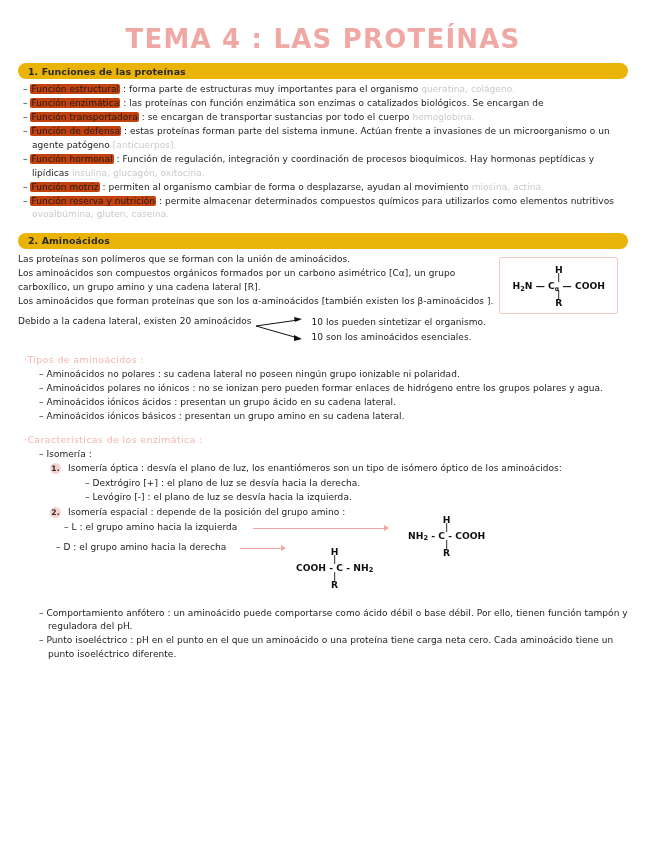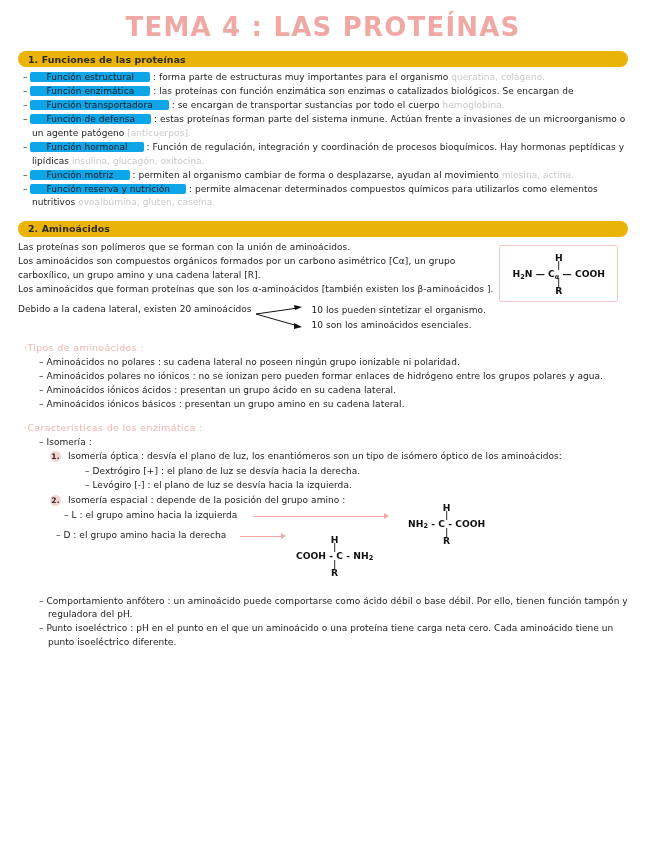--- a/index.html
+++ b/index.html
@@ -25,21 +25,21 @@
   }
 
   
   .doc-title {
     text-align: center;
     color: #f0a8a4;
     font-family: "DejaVu Sans", sans-serif;
     font-weight: bold;
     font-size: 26px;
     letter-spacing: 1.2px;
-    padding-top: 12px;
+    padding-top: 24px;
     padding-bottom: 9px;
     white-space: nowrap;
   }
 
   
   .section-bar {
     background: #eab308;
     border-radius: 9px;
     padding: 2.5px 10px;
     font-size: 9.4px;
@@ -62,22 +62,22 @@
     padding-left: 14px;
     text-indent: -9px;
     margin-bottom: 0.5px;
   }
   .dash::before {
     content: "– ";
     color: #1c1c1c;
   }
 
   .hl {
-    background: #0ea5e9;
-    padding: 0 16px;
+    background: #c2410c;
+    padding: 0 1px;
     border-radius: 2px;
   }
   .ex {
     color: #c9c9c9;
   }
 
   .plain-line {
     display: block;
     margin-bottom: 0.5px;
   }

